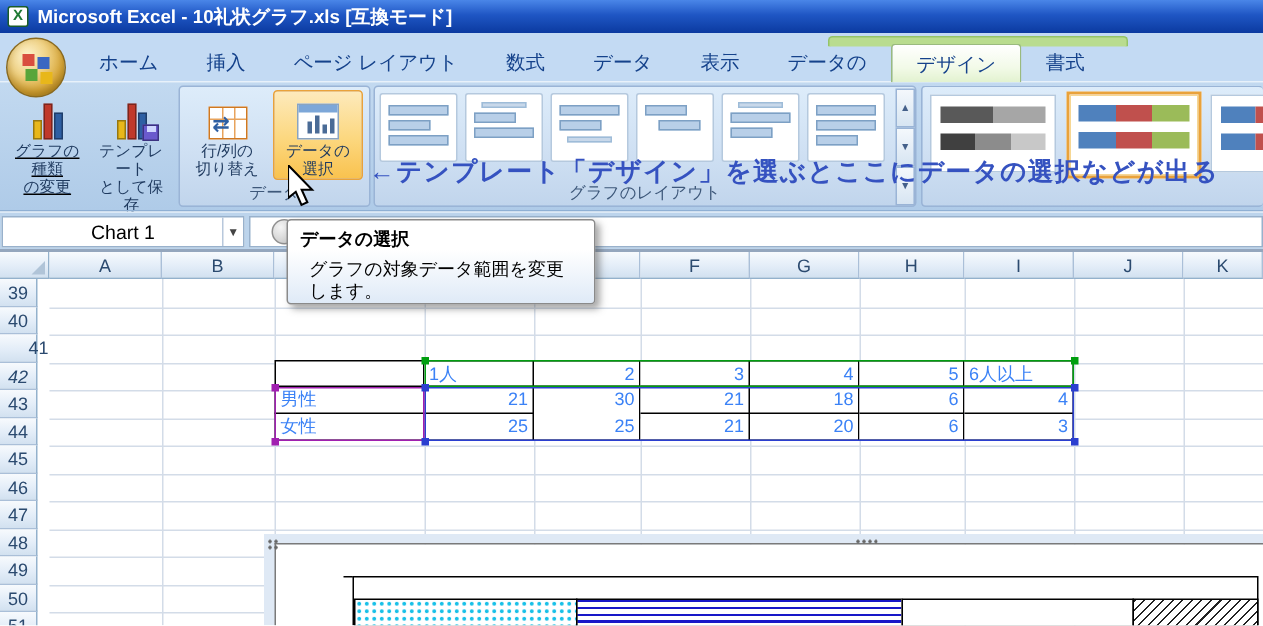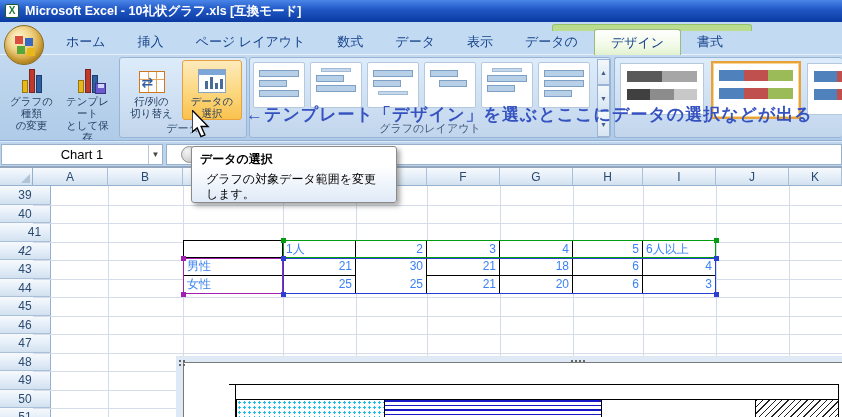--- a/index.html
+++ b/index.html
@@ -78,21 +78,21 @@
     font-size:8px; color:#444; text-align:center; line-height:19px; }
   .fx-circle { left:181px; top:146px; width:17px; height:17px; border-radius:50%;
     background:radial-gradient(circle at 35% 30%,#f4f4f4,#c2c2c2); border:1px solid #909090; z-index:5; }
   .formula-input { left:166px; top:144px; width:676px; height:21px; background:#fff; border:1px solid #98b1cc; }
   .formula-sep { left:0; top:166px; width:842px; height:2px; background:#94a6bd; }
 
   
   .hdr { background:linear-gradient(180deg,#f7fafd 0%,#e3edf8 55%,#d2e1f0 100%);
     font-size:12px; color:#2b4a6f; text-align:center; }
   .colhead { top:168px; height:18px; line-height:18px; border-right:1px solid #aabfd8; border-bottom:1px solid #93b1cc; }
-  .rowhead { left:0; width:51px; line-height:18px; border-right:1px solid #93b1cc; border-bottom:1px solid #aabfd8; }
+  .rowhead { left:0; width:25px; line-height:18px; border-right:1px solid #93b1cc; border-bottom:1px solid #aabfd8; }
   .corner { left:0; top:168px; width:33px; height:18px; border-right:1px solid #93b1cc; border-bottom:1px solid #93b1cc; }
   .corner .tri { position:absolute; right:2px; bottom:2px; width:0; height:0;
     border-left:9px solid transparent; border-bottom:9px solid #b0c4d8; }
   .gridbg { left:33px; top:186px; width:809px; height:231px; background:#fff; z-index:0; }
   .vline,.hline { background:#d3dce8; z-index:1; }
 
   
   .dtable { z-index:10; }
   .tcell { position:absolute; background:#fff; border-right:1px solid #000; border-bottom:1px solid #000;
     font-size:12px; line-height:17px; padding:0 3px; color:#3b82f6; overflow:hidden; white-space:nowrap; }
@@ -149,21 +149,21 @@
     </div>
   <div class="abs orb">
     <span class="sq" style="left:10px;top:10px;background:#d94e3f;"></span>
     <span class="sq" style="left:20px;top:12px;background:#3a67c2;"></span>
     <span class="sq" style="left:12px;top:20px;background:#58a53a;"></span>
     <span class="sq" style="left:22px;top:22px;background:#e8b71a;"></span>
   </div>
 
   <div class="abs ribbon"></div>
 
-  <div class="abs bigbtn" style="left:4px;width:55px;">
+  <div class="abs bigbtn" style="left:4px;width:55px;text-decoration:underline;">
     <div class="icon-area">
       <span class="bars3">
           <i style="height:13px;background:#e8b71a;"></i>
           <i style="height:24px;background:#c0392b;"></i>
           <i style="height:18px;background:#2e5fa3;"></i>
         </span>
     </div>
     <div class="blabel"><span>グラフの種類</span><br><span>の変更</span></div>
   </div>
   <div class="abs bigbtn" style="left:60px;width:55px;">

